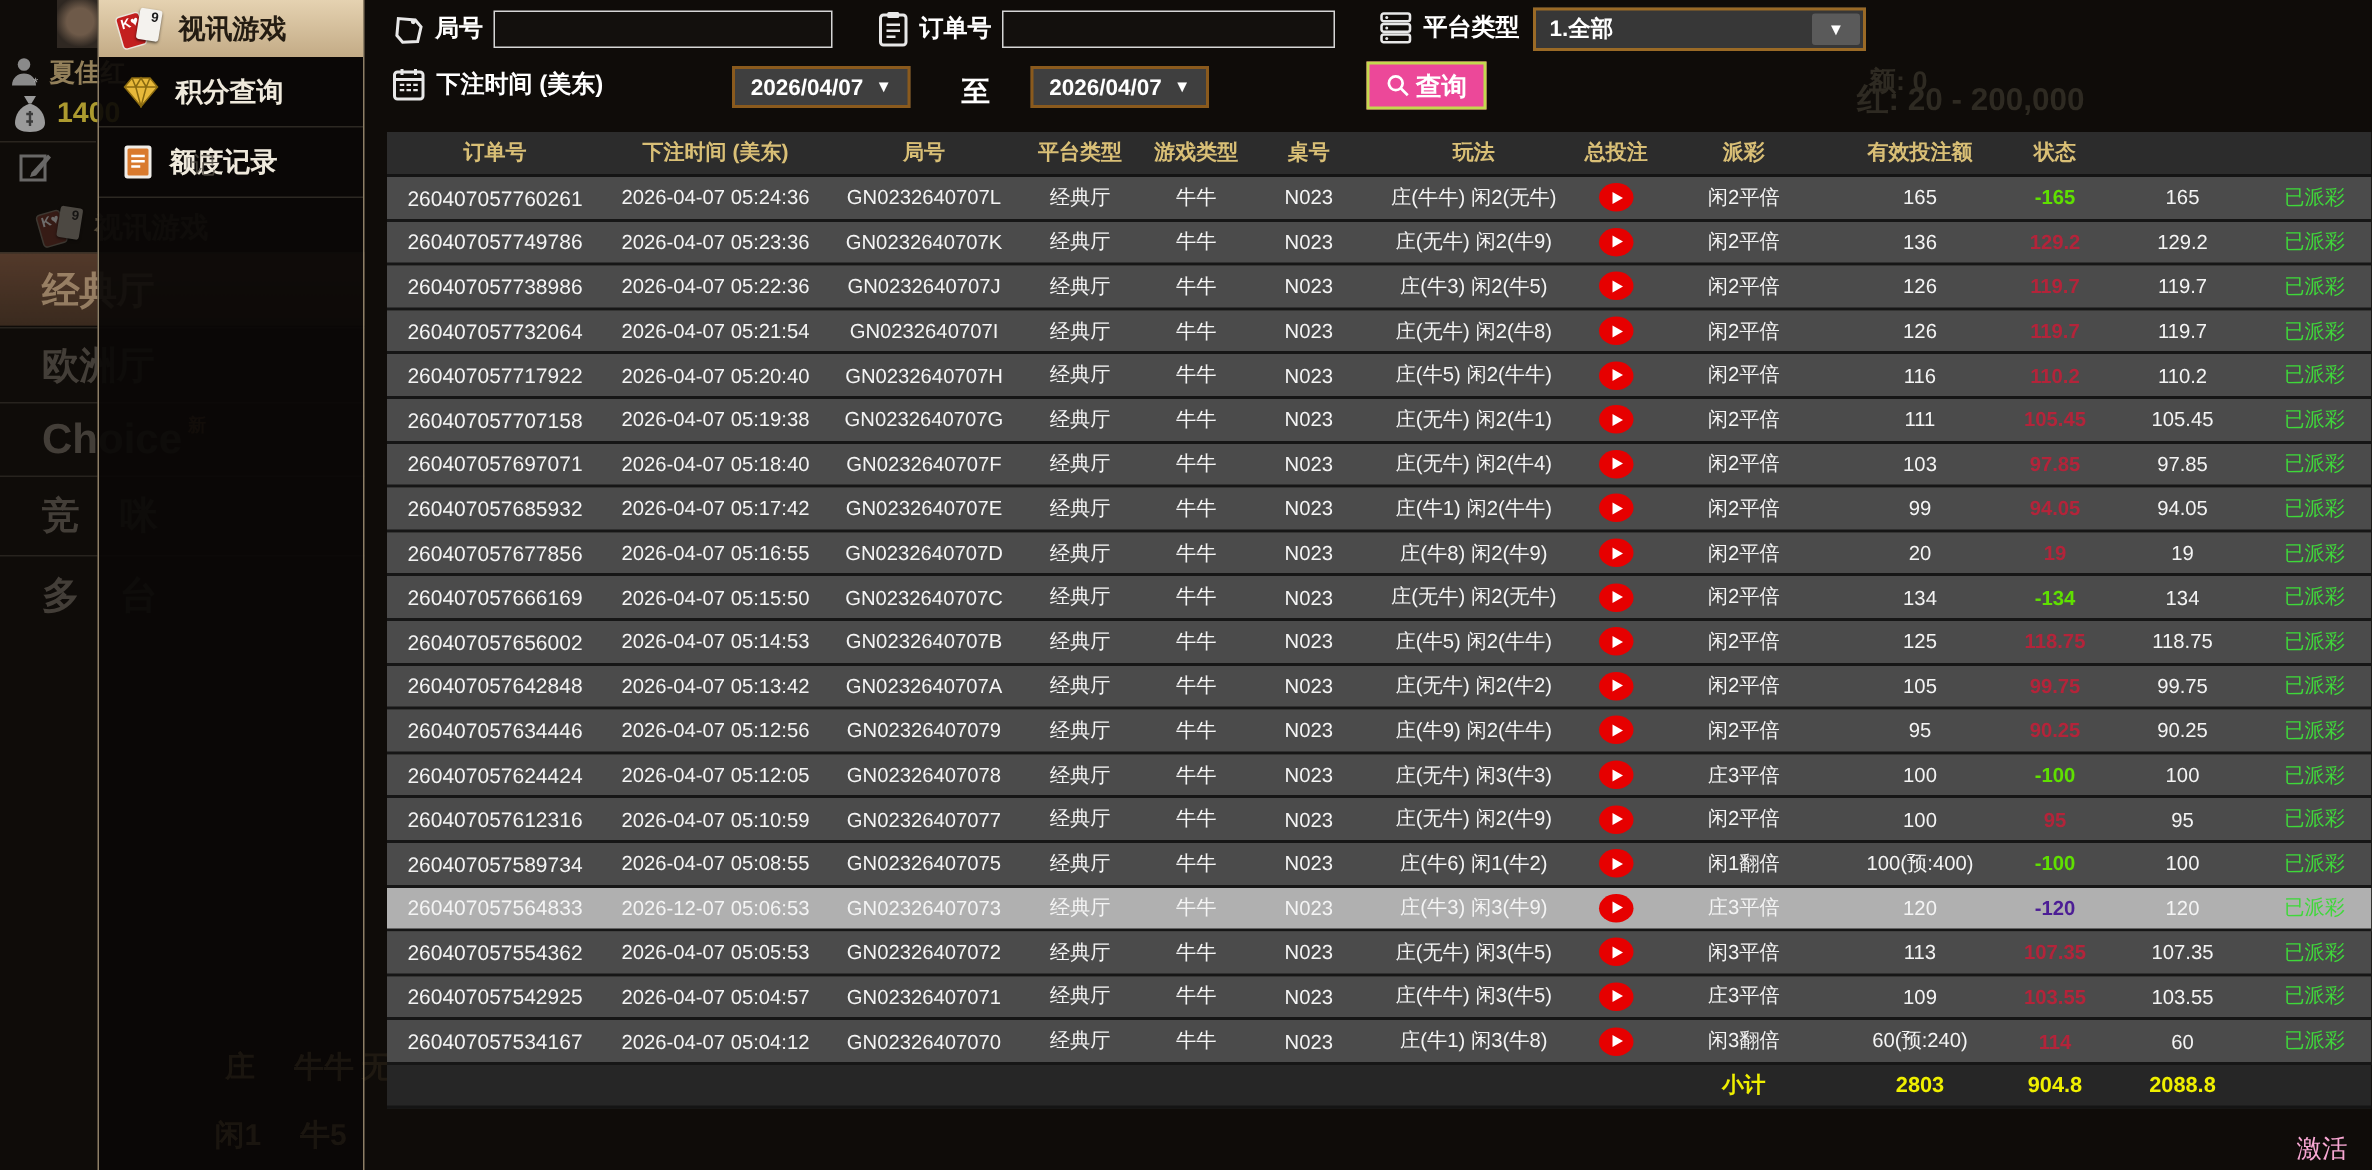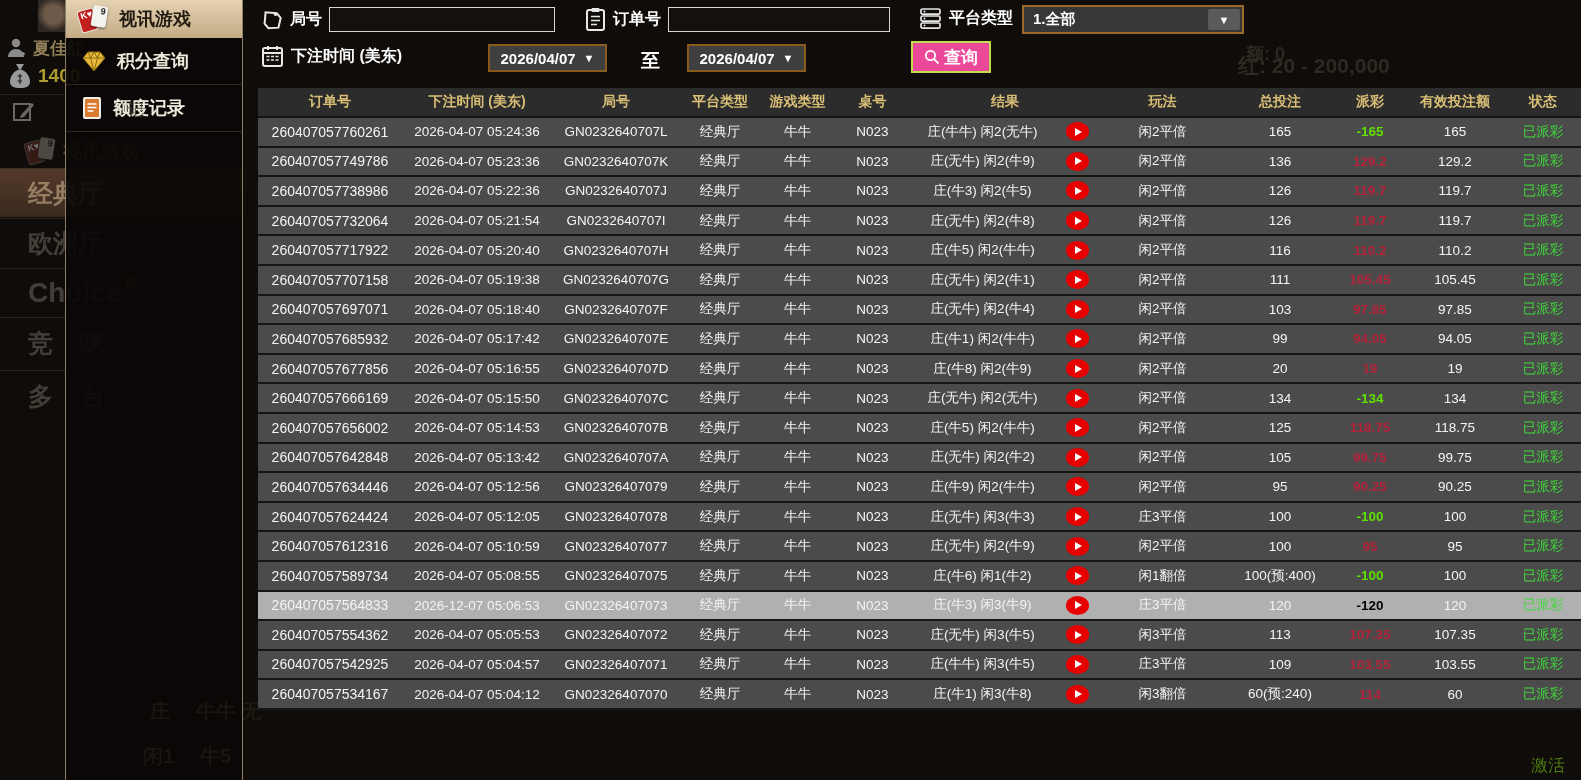--- a/index.html
+++ b/index.html
@@ -24,21 +24,21 @@
   .bg-dimtitle { left:26px; top:138px; display:flex; align-items:center; gap:6px; z-index:1; opacity:.5; }
   .bg-dimtitle span { color:#8a7a5e; font-weight:bold; font-size:19px; white-space:nowrap; }
   .hall { left:0; width:243px; padding-left:28px; display:flex; align-items:center;
           font-weight:bold; font-size:25px; color:rgba(190,180,165,.30);
           border-top:1px solid rgba(60,55,48,.55); z-index:1; }
   .hall.active { background:linear-gradient(#53392a,#3a2a1e); color:rgba(216,190,152,.55); }
   .hall .sup { font-size:12px; color:rgba(205,125,80,.55); margin-left:4px; align-self:flex-start; margin-top:6px; }
   .spread { letter-spacing:27px; }
   .faint { z-index:3; color:rgba(150,120,80,.12); font-weight:bold; font-size:20px; }
   .hint { z-index:1; color:#2e2a22; font-weight:bold; }
-  .watermark { right:16px; bottom:3px; color:#4d7c0f; font-size:17px; z-index:6; }
+  .watermark { right:16px; bottom:3px; color:#f9a8d4; font-size:17px; z-index:6; }
 
   
   .menu-panel { left:65px; top:0; width:178px; height:780px; z-index:2;
     background:rgba(10,8,6,.92);
     border-left:1px solid #8d7f66; border-right:1px solid #8d7f66; }
   .mi-active { height:38px; display:flex; align-items:center; gap:9px; padding-left:13px;
     background:linear-gradient(#e5d2b1,#c3ab86); color:#241c12; font-weight:bold; font-size:18px; }
   .mi { height:47px; display:flex; align-items:center; gap:10px; padding-left:15px;
     color:#efe9dc; font-weight:bold; font-size:18px; border-bottom:1px solid #2c2822; }
   .cards { position:relative; width:31px; height:27px; flex:0 0 31px; }
@@ -72,21 +72,21 @@
   .grid { display:grid; grid-template-columns:144px 150px 128px 80px 75px 75px 145px 45px 125px 110px 70px 100px 1fr; }
   .thead { height:30px; background:#2c2c2c; color:#d9bf76; font-weight:bold; font-size:14px;
     border-bottom:2px solid #141414; }
   .th, .cell { display:flex; align-items:center; justify-content:center; white-space:nowrap; overflow:hidden; }
   .th-result { grid-column:7 / 9; }
   .trow { height:29.6px; background:#4b4b4b; border-bottom:2px solid #161616; font-size:13.5px; color:#f4f4f4; }
   .trow.hl { background:#b0b0b0; }
   .c-order { font-size:14px; }
   .c-pay.pos { color:#b3243a; font-weight:bold; }
   .c-pay.neg { color:#5fe000; font-weight:bold; }
-  .trow.hl .c-pay.neg { color:#000000; }
+  .trow.hl .c-pay.neg { color:#4c1d95; }
   .c-status { color:#3fd83a; }
   .play { width:23px; height:19px; background:#e60000; border-radius:50%;
     display:flex; align-items:center; justify-content:center; cursor:pointer; }
   .tri { width:0; height:0; border-left:7px solid #fff; border-top:4.5px solid transparent;
     border-bottom:4.5px solid transparent; margin-left:2px; }
   .sumrow { height:29.6px; background:#262626; border-bottom:2px solid #141414;
     color:#efef00; font-weight:bold; font-size:14.5px; }
   .s-label { grid-column:9; } .s-v1 { grid-column:10; } .s-v2 { grid-column:11; } .s-v3 { grid-column:12; }
 
   svg { display:block; }
@@ -248,21 +248,20 @@
   </button>
 
   <div class="btable">
     <div class="grid thead">
       <div class="th">订单号</div>
       <div class="th">下注时间 (美东)</div>
       <div class="th">局号</div>
       <div class="th">平台类型</div>
       <div class="th">游戏类型</div>
       <div class="th">桌号</div>
-      <div class="th th-result">结果</div>
       <div class="th">玩法</div>
       <div class="th">总投注</div>
       <div class="th">派彩</div>
       <div class="th">有效投注额</div>
       <div class="th">状态</div>
     </div>
 
     <div>
         <div class="grid trow">
     <div class="cell c-order">260407057760261</div>
@@ -639,14 +638,20 @@
             </div>
     </div>
     <div class="cell">闲3翻倍</div>
     <div class="cell">60(预:240)</div>
     <div class="cell c-pay pos">114</div>
     <div class="cell">60</div>
     <div class="cell c-status">已派彩</div>
   </div>
       </div>
 
+    <div class="grid sumrow">
+      <div class="cell s-label">小计</div>
+      <div class="cell s-v1">2803</div>
+      <div class="cell s-v2">904.8</div>
+      <div class="cell s-v3">2088.8</div>
+    </div>
   </div>
 </div>
 
 </body></html>

